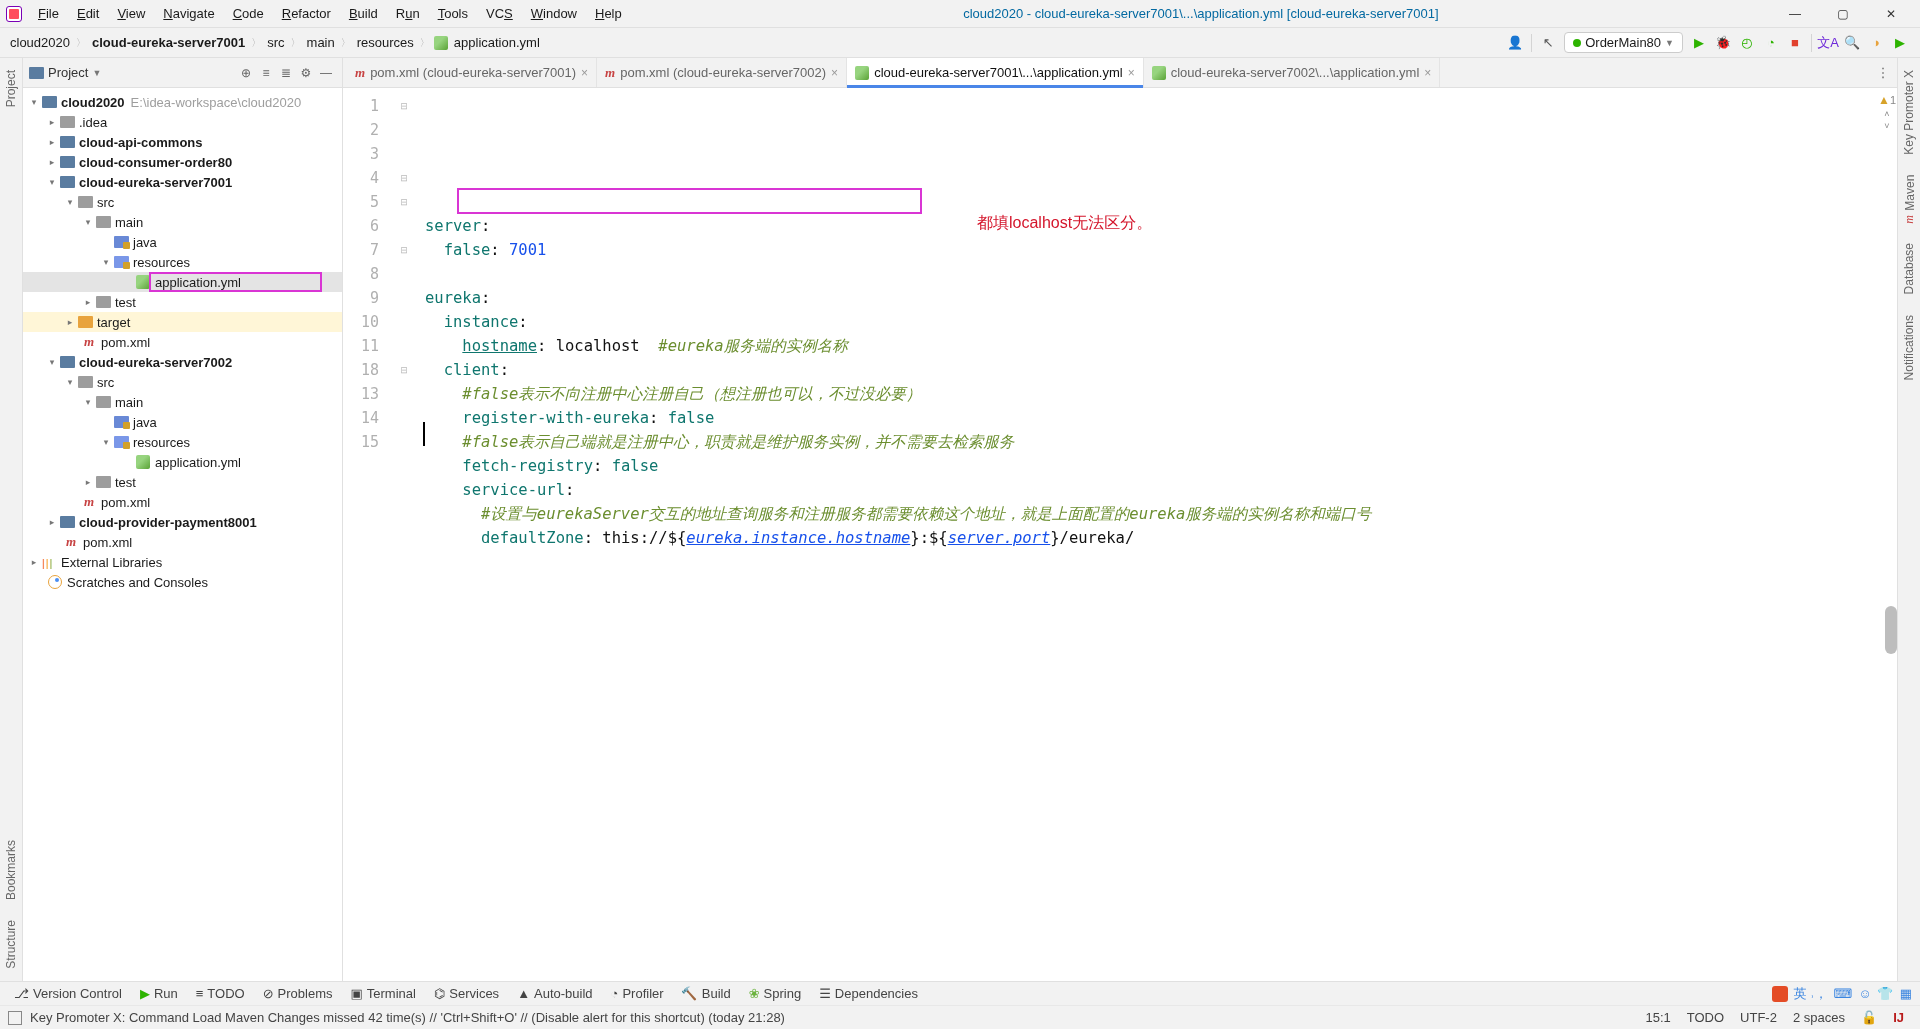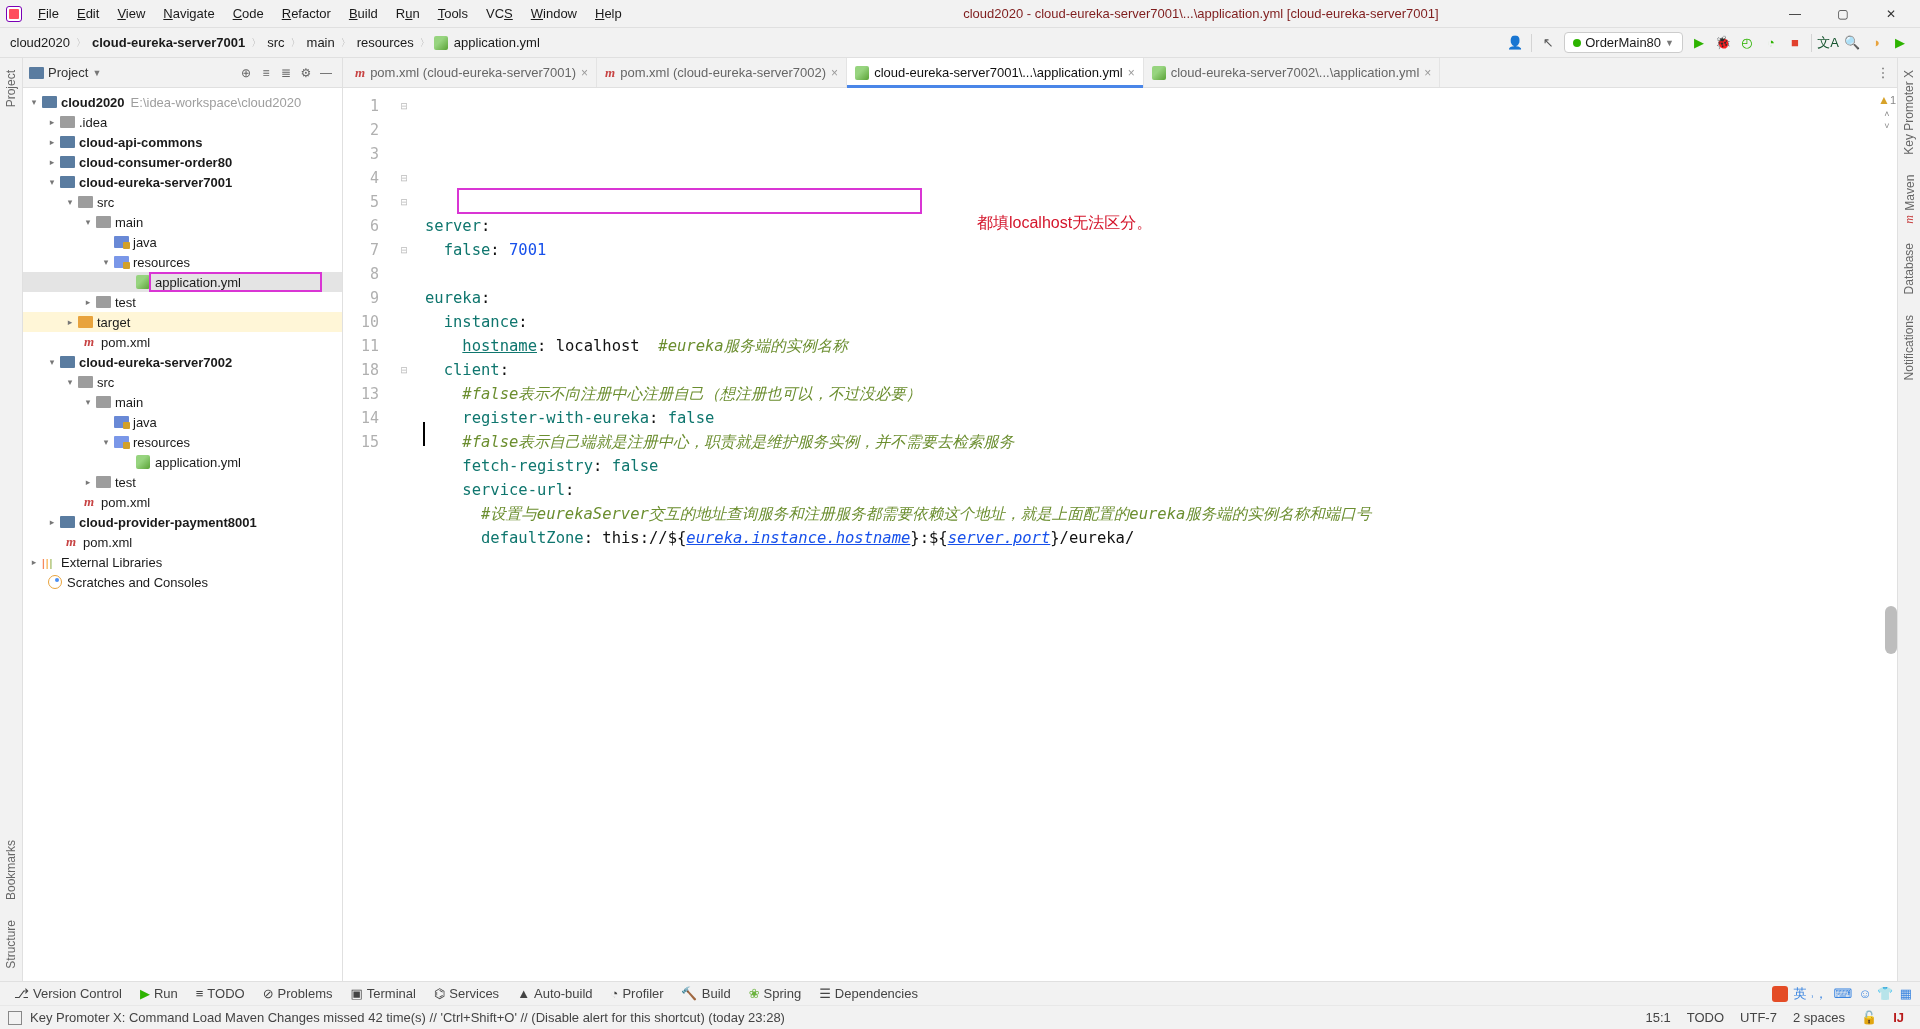--- a/index.html
+++ b/index.html
@@ -5,35 +5,35 @@
     
     *{margin:0;padding:0;box-sizing:border-box;user-select:none}
     body{font-family:'Segoe UI',Tahoma,sans-serif;font-size:13px;color:#1a1a1a;background:#f2f2f2;height:1029px;width:1920px;overflow:hidden;display:flex;flex-direction:column}
 
     
     .menubar{height:28px;background:#f2f2f2;display:flex;align-items:center;padding:0 6px;border-bottom:1px solid #e0e0e0;gap:2px}
     .menubar .appicon{width:16px;height:16px;background:#fff;border:1px solid #7a00b5;border-radius:3px;margin-right:6px;position:relative}
     .menubar .appicon::before{content:'';position:absolute;inset:2px;background:#ff4d5d;border-radius:1px}
     .menubar .menuitem{padding:2px 8px;color:#1a1a1a;border-radius:3px}
     .menubar .menuitem u{text-decoration:underline}
-    .menubar .wintitle{flex:1;text-align:center;color:#7f1d1d;font-size:13px;overflow:hidden;white-space:nowrap;text-overflow:ellipsis}
+    .menubar .wintitle{flex:1;text-align:center;color:#0369a1;font-size:13px;overflow:hidden;white-space:nowrap;text-overflow:ellipsis}
     .menubar .winctl{width:46px;height:28px;display:flex;align-items:center;justify-content:center;color:#333;font-size:12px}
 
     
     .navbar{height:30px;background:#f2f2f2;display:flex;align-items:center;border-bottom:1px solid #e0e0e0;padding:0 8px}
     .navbar .crumbs{display:flex;align-items:center;gap:4px;color:#1a1a1a;font-size:13px}
     .navbar .crumb{padding:2px 2px}
     .navbar .chev{color:#aaa;font-size:10px}
     .navbar .ymlicon{width:14px;height:14px;background:linear-gradient(135deg,#97d47f 40%,#5aa236 100%);border-radius:2px;display:inline-block}
     .navbar .spacer{flex:1}
     .navbar .tbicon{width:22px;height:22px;display:flex;align-items:center;justify-content:center;color:#555;font-size:13px;border-radius:3px;margin:0 1px}
     .navbar .runcombo{border:1px solid #ccc;border-radius:4px;padding:2px 8px;display:flex;align-items:center;gap:4px;background:#fff;margin:0 4px}
     .navbar .runcombo .grn{width:8px;height:8px;border-radius:50%;background:#2db300;display:inline-block}
     .navbar .tbicon.green{color:#2db300}
-    .navbar .tbicon.blue{color:#14532d}
+    .navbar .tbicon.blue{color:#6d28d9}
     .navbar .tbicon.red{color:#e1412e}
     .navbar .tbicon.yellow{color:#e8a33d}
     .navbar .sep{width:1px;height:18px;background:#d4d4d4;margin:0 4px}
 
     
     .ide-body{flex:1;display:flex;overflow:hidden}
 
     
     .vbar{width:23px;background:#f2f2f2;border-right:1px solid #e0e0e0;display:flex;flex-direction:column;align-items:center;padding:6px 0;gap:8px}
     .vbar.right{border-right:none;border-left:1px solid #e0e0e0}
@@ -499,21 +499,21 @@
   <span class="icn-sog"></span>
   <span style="color:#3a85e0">英 ˒，</span>
   <span style="color:#3a85e0">⌨</span>
   <span style="color:#3a85e0">☺</span>
   <span style="color:#3a85e0">👕</span>
   <span style="color:#3a85e0">▦</span>
 </div>
 
 <div class="statusbar">
   <span class="stico"></span>
-  <span class="seg">Key Promoter X: Command Load Maven Changes missed 42 time(s) // 'Ctrl+Shift+O' // (Disable alert for this shortcut) (today 23:28)</span>
+  <span class="seg">Key Promoter X: Command Load Maven Changes missed 42 time(s) // 'Ctrl+Shift+O' // (Disable alert for this shortcut) (today 21:28)</span>
   <span class="spacer"></span>
   <span class="seg">15:1</span>
   <span class="seg">TODO</span>
-  <span class="seg">UTF-7</span>
+  <span class="seg">UTF-2</span>
   <span class="seg">2 spaces</span>
   <span class="seg">🔓</span>
   <span class="seg" style="color:#b91c1c;font-weight:700">IJ</span>
 </div>
 
 </body></html>

